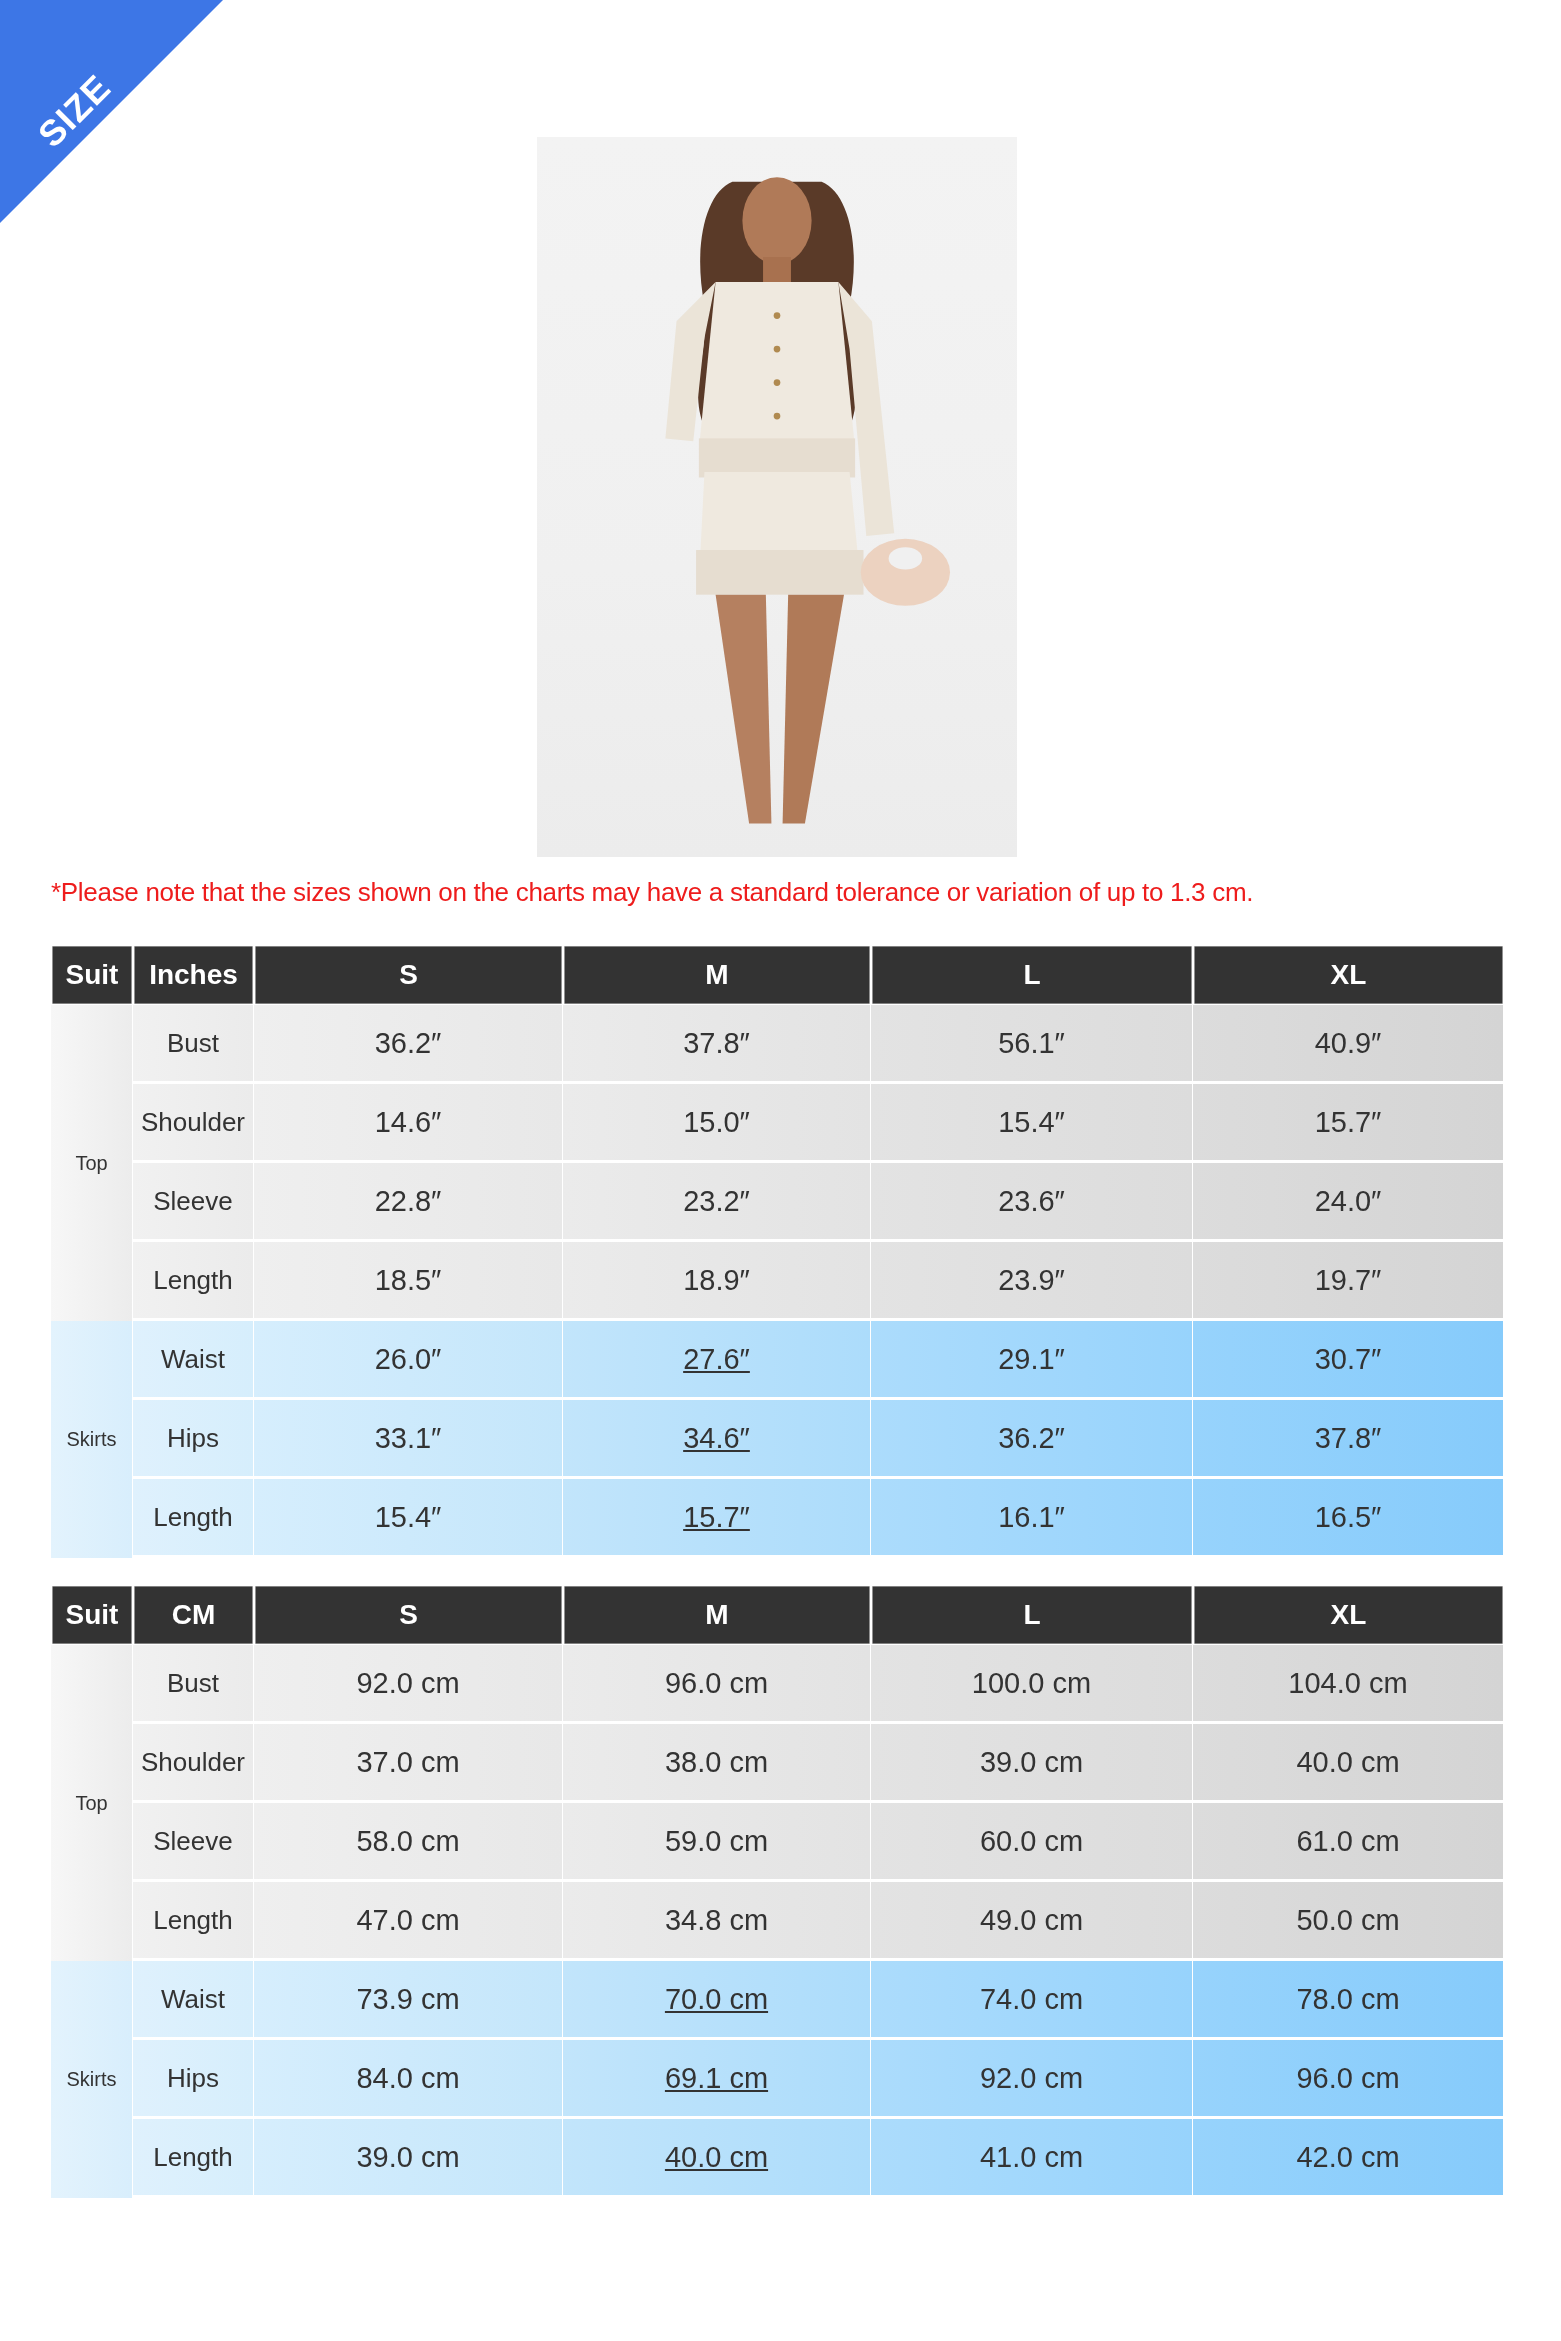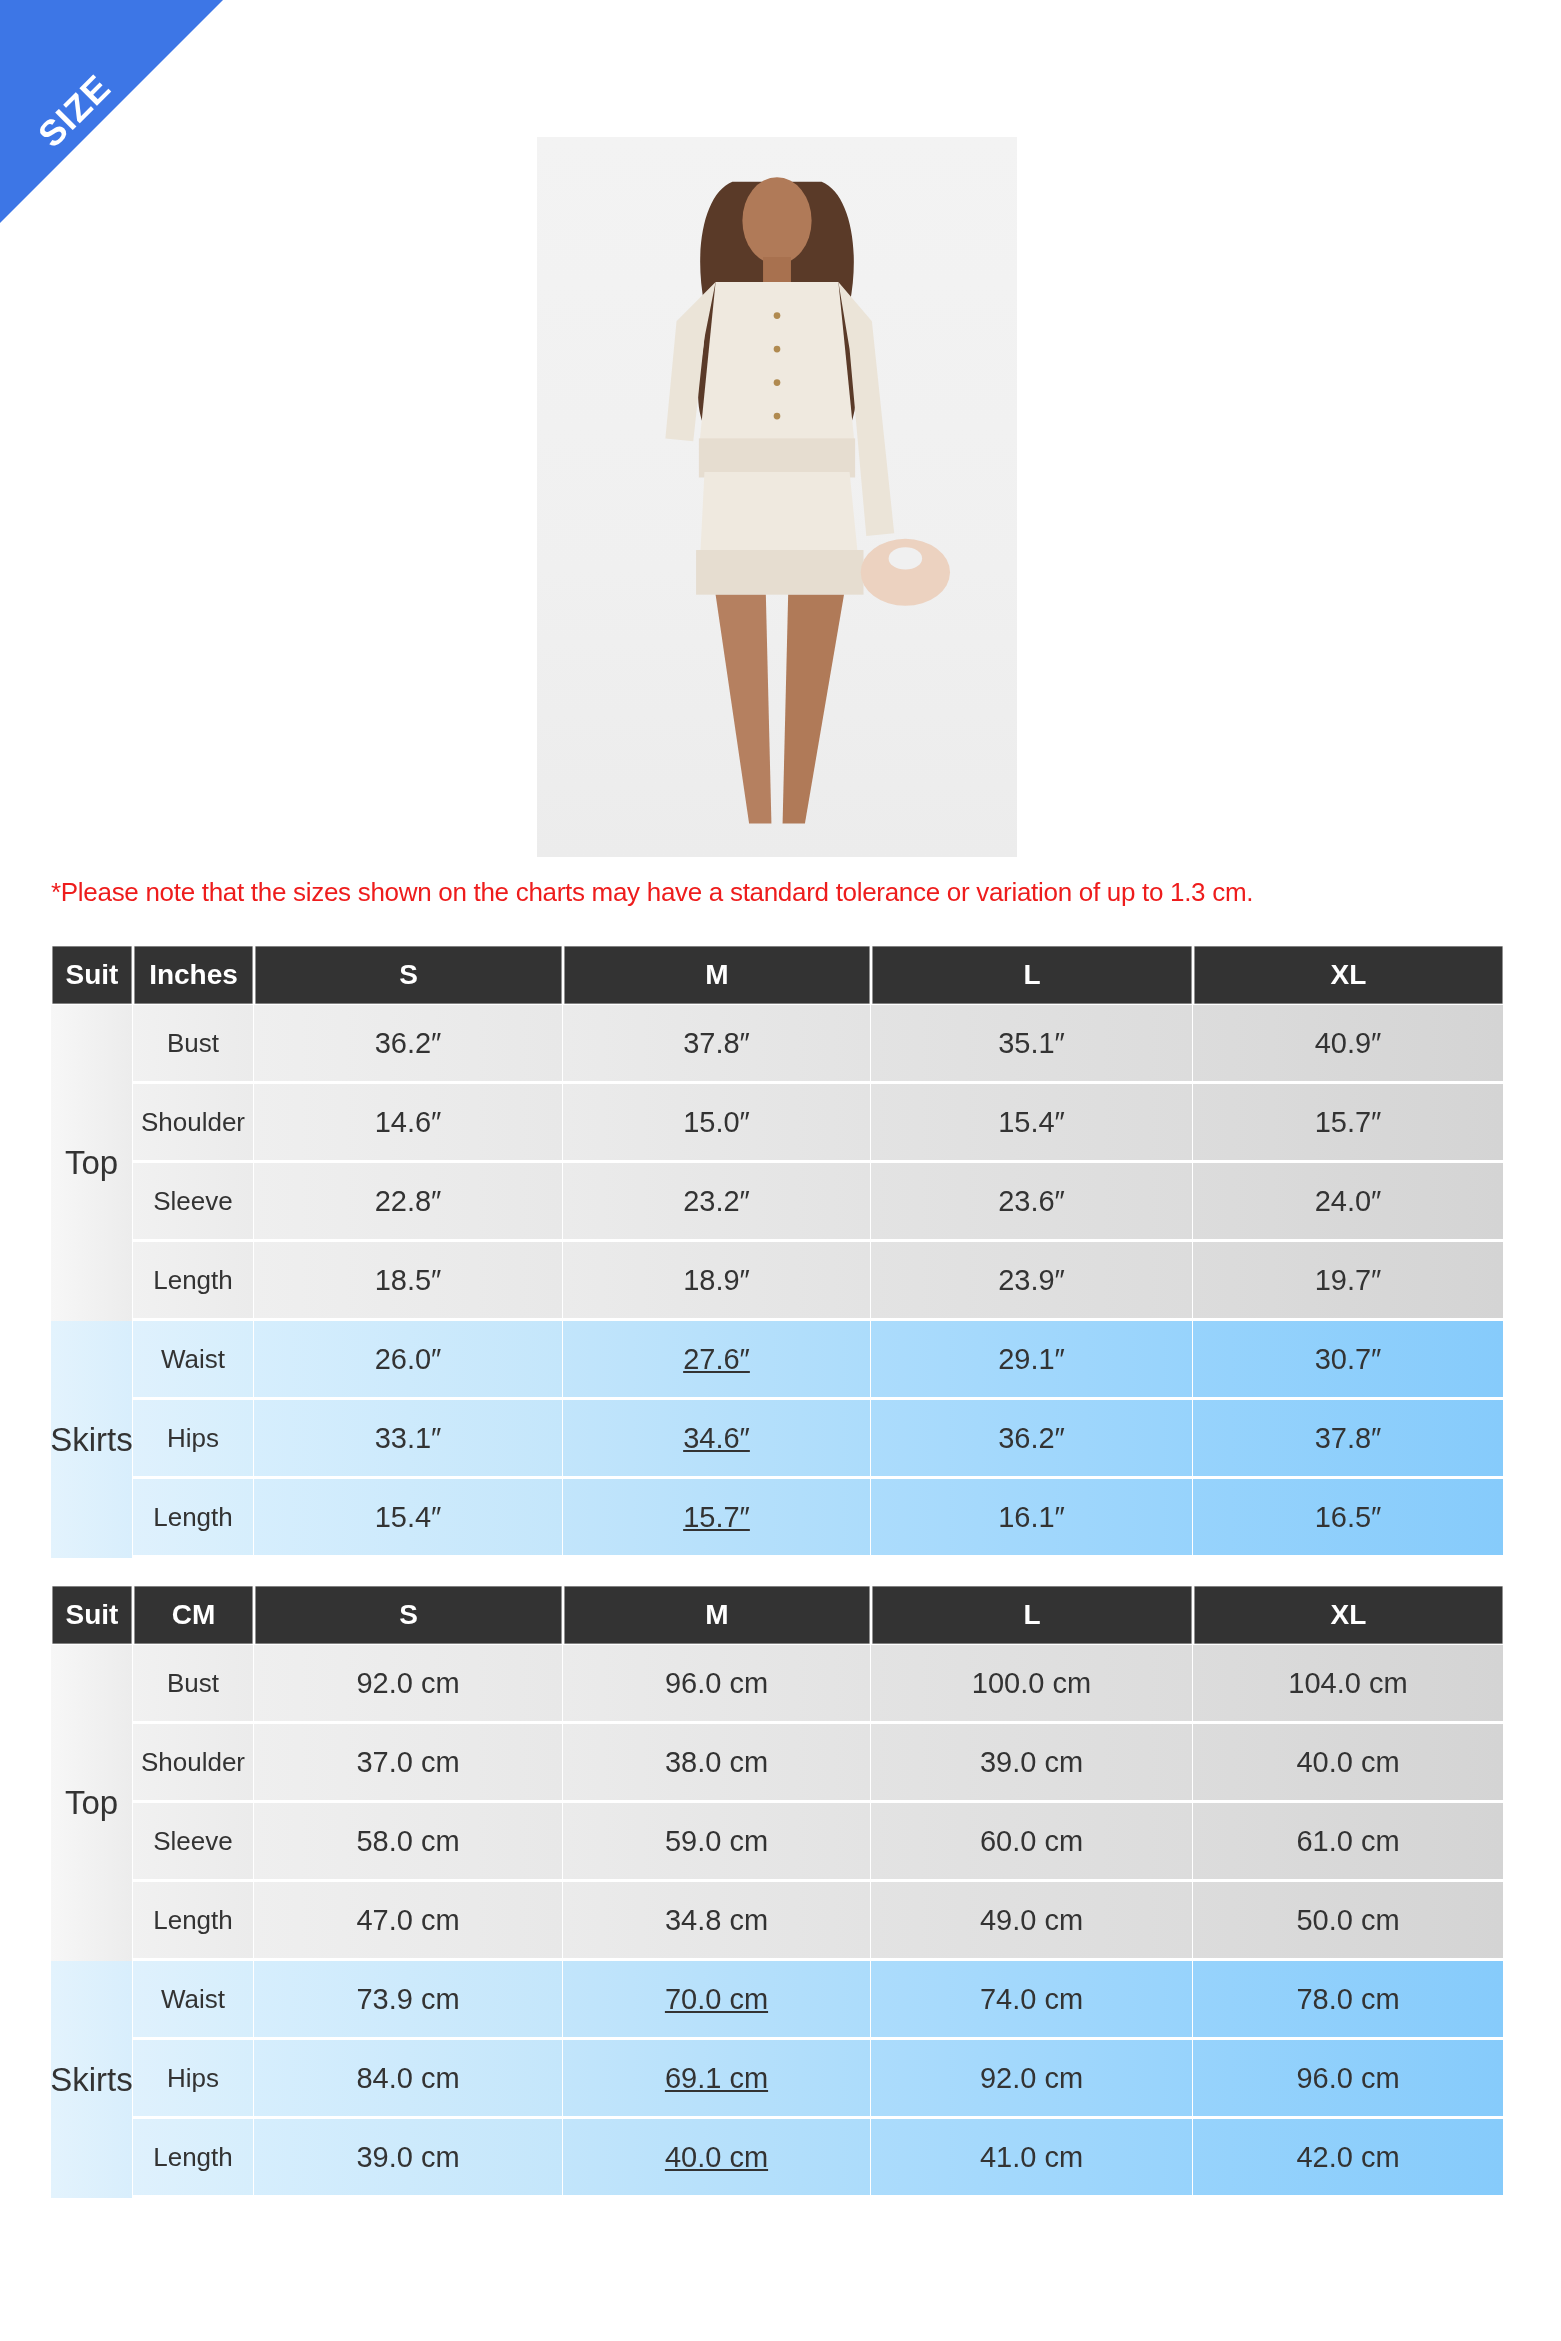--- a/index.html
+++ b/index.html
@@ -25,21 +25,21 @@
   .table { position: absolute; left: 51px; width: 1452px; }
   .table.inches { top: 945px; }
   .table.cm { top: 1585px; }
 
   .grid { display: grid; grid-template-columns: 82px 121px 309px 308px 322px 311px; }
   .hcell { background: #333333; color: #ffffff; font-weight: bold; font-size: 28px;
            height: 60px; display: flex; align-items: center; justify-content: center;
            border: 1.7px solid #ffffff; box-sizing: border-box; box-shadow: 0 0 0 0.6px #d0d0d0 inset; }
   .body-grid { display: grid; grid-template-columns: 82px 121px 309px 308px 322px 311px;
                grid-template-rows: repeat(7, 79px); }
-  .group { display: flex; align-items: center; justify-content: center; font-size: 33px;
+  .group { display: flex; align-items: center; justify-content: center; font-size: 20px;
            border-right: 1.7px solid #ffffff; box-sizing: border-box; text-align: center; }
   .group.top { grid-row: 1 / span 4; grid-column: 1;
                background: linear-gradient(90deg, #f7f7f7, #ececec); }
   .group.skirts { grid-row: 5 / span 3; grid-column: 1;
                   background: linear-gradient(90deg, #e3f3fd, #d8eefc); }
   .cell { display: flex; align-items: center; justify-content: center; font-size: 29px;
           border-right: 1.7px solid #ffffff; border-bottom: 3.4px solid #ffffff; box-sizing: border-box; }
   .cell.label { font-size: 26px; }
   .row-top .cell { background: linear-gradient(90deg, #eeeeee, #e6e6e6); }
   .row-top .c0 { background: linear-gradient(90deg, #f1f1f1, #ebebeb); }
@@ -106,21 +106,21 @@
     <div class="hcell">XL</div>
   </div>
   <div class="body-grid">
     <div class="group top">Top</div>
     <div class="group skirts">Skirts</div>
 
     <div class="row row-top">
       <div class="cell label c0" style="grid-column:2;grid-row:1">Bust</div>
       <div class="cell c1" style="grid-column:3;grid-row:1">36.2″</div>
       <div class="cell c2" style="grid-column:4;grid-row:1">37.8″</div>
-      <div class="cell c3" style="grid-column:5;grid-row:1">35.1″</div>
+      <div class="cell c3" style="grid-column:5;grid-row:1">56.1″</div>
       <div class="cell c4" style="grid-column:6;grid-row:1">40.9″</div>
     </div>
     <div class="row row-top">
       <div class="cell label c0" style="grid-column:2;grid-row:2">Shoulder</div>
       <div class="cell c1" style="grid-column:3;grid-row:2">14.6″</div>
       <div class="cell c2" style="grid-column:4;grid-row:2">15.0″</div>
       <div class="cell c3" style="grid-column:5;grid-row:2">15.4″</div>
       <div class="cell c4" style="grid-column:6;grid-row:2">15.7″</div>
     </div>
     <div class="row row-top">

